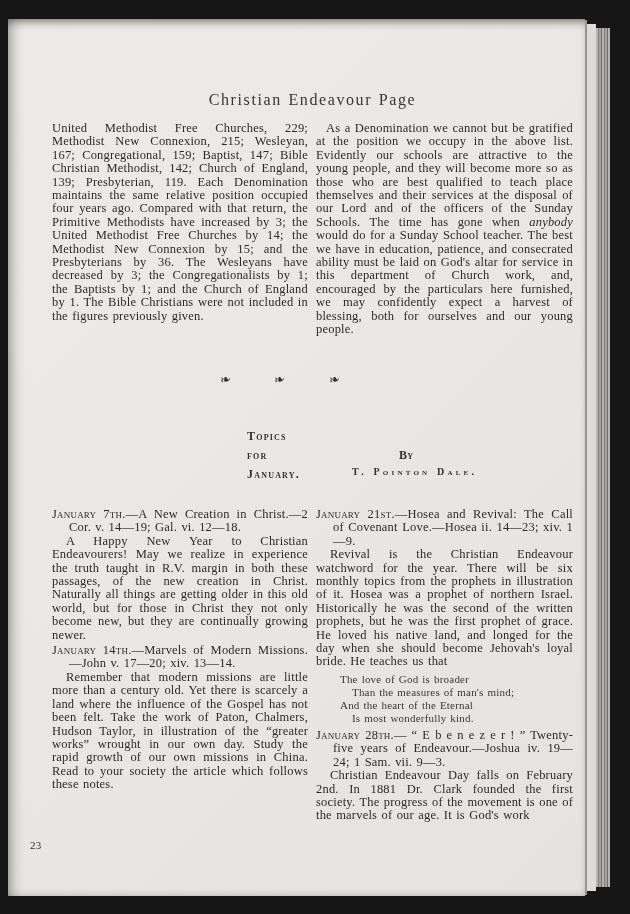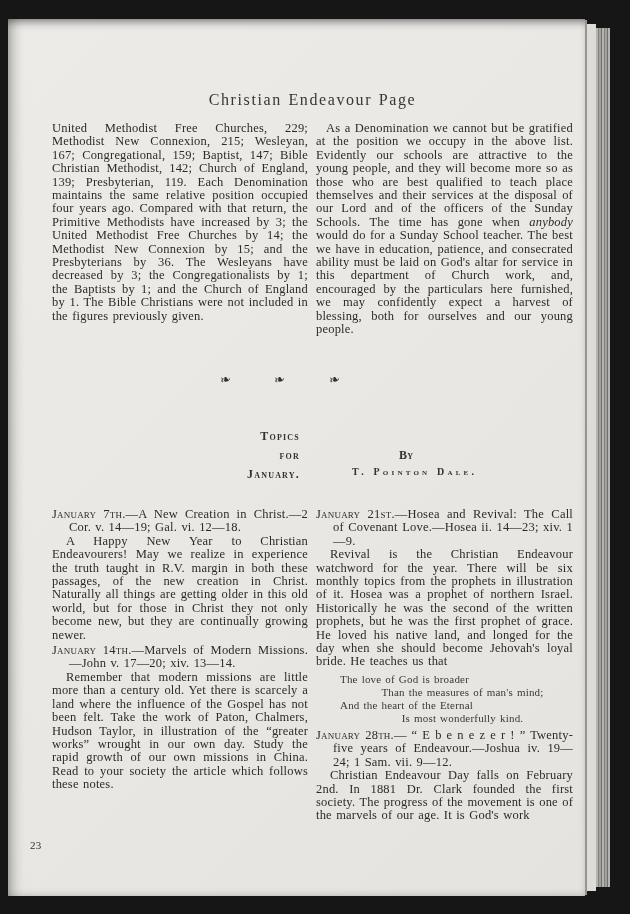--- a/index.html
+++ b/index.html
@@ -67,29 +67,29 @@
   }
   .topics-label .line { display:block; }
   .byline-by {
     position:absolute; left:303px; top:44px;
     font-weight:bold; font-size:12px; color:#34322f;margin-left:44px;
   }
   .byline-author {
     position:absolute; left:300px; top:60px;
     font-weight:bold; font-size:10px; letter-spacing:3.2px; color:#34322f;
   }
-  .sc { font-variant:small-caps;text-align:right; }
+  .sc { font-variant:small-caps; }
 
   
   .t-head { margin:2px 0 0 0; padding-left:17px; text-indent:-17px; text-align:justify; }
   .t-head:first-child { margin-top:0; }
   .t-body { margin:0; text-indent:14px; text-align:justify; }
   .poem { margin:4px 0 4px 24px; font-size:11px; line-height:13px; color:#3b3936; }
   .poem p { margin:0; }
-  .poem .in { padding-left:12px;text-align:center; }
+  .poem .in { padding-left:12px; }
 
   .page-number {
     position:absolute; top:820px; left:0; width:100%;
     text-align:left; font-size:11px; color:#35332f;
     transform:translateX(-22px);
   }
 </style>
 </head>
 <body>
 
@@ -132,21 +132,21 @@
       </div>
       <div class="col-r">
         <p class="t-head"><span class="sc">January 21st.</span><span>—Hosea and Revival: The Call of Covenant Love.—Hosea ii. 14—23; xiv. 1—9.</span></p>
         <p class="t-body">Revival is the Christian Endeavour watchword for the year. There will be six monthly topics from the prophets in illustration of it. Hosea was a prophet of northern Israel. Historically he was the second of the written prophets, but he was the first prophet of grace. He loved his native land, and longed for the day when she should become Jehovah's loyal bride. He teaches us that</p>
         <div class="poem">
           <p>The love of God is broader</p>
           <p class="in">Than the measures of man's mind;</p>
           <p>And the heart of the Eternal</p>
           <p class="in">Is most wonderfully kind.</p>
         </div>
-        <p class="t-head"><span class="sc">January 28th.</span><span>— “ E b e n e z e r ! ” Twenty-five years of Endeavour.—Joshua iv. 19—24; 1 Sam. vii. 9—12.</span></p>
+        <p class="t-head"><span class="sc">January 28th.</span><span>— “ E b e n e z e r ! ” Twenty-five years of Endeavour.—Joshua iv. 19—24; 1 Sam. vii. 9—3.</span></p>
         <p class="t-body">Christian Endeavour Day falls on February 2nd. In 1881 Dr. Clark founded the first society. The progress of the movement is one of the marvels of our age. It is God's work</p>
       </div>
     </div>
 
     <div class="page-number">23</div>
 
   </div>
 </div>
 
 <div class="edge-line"></div>

